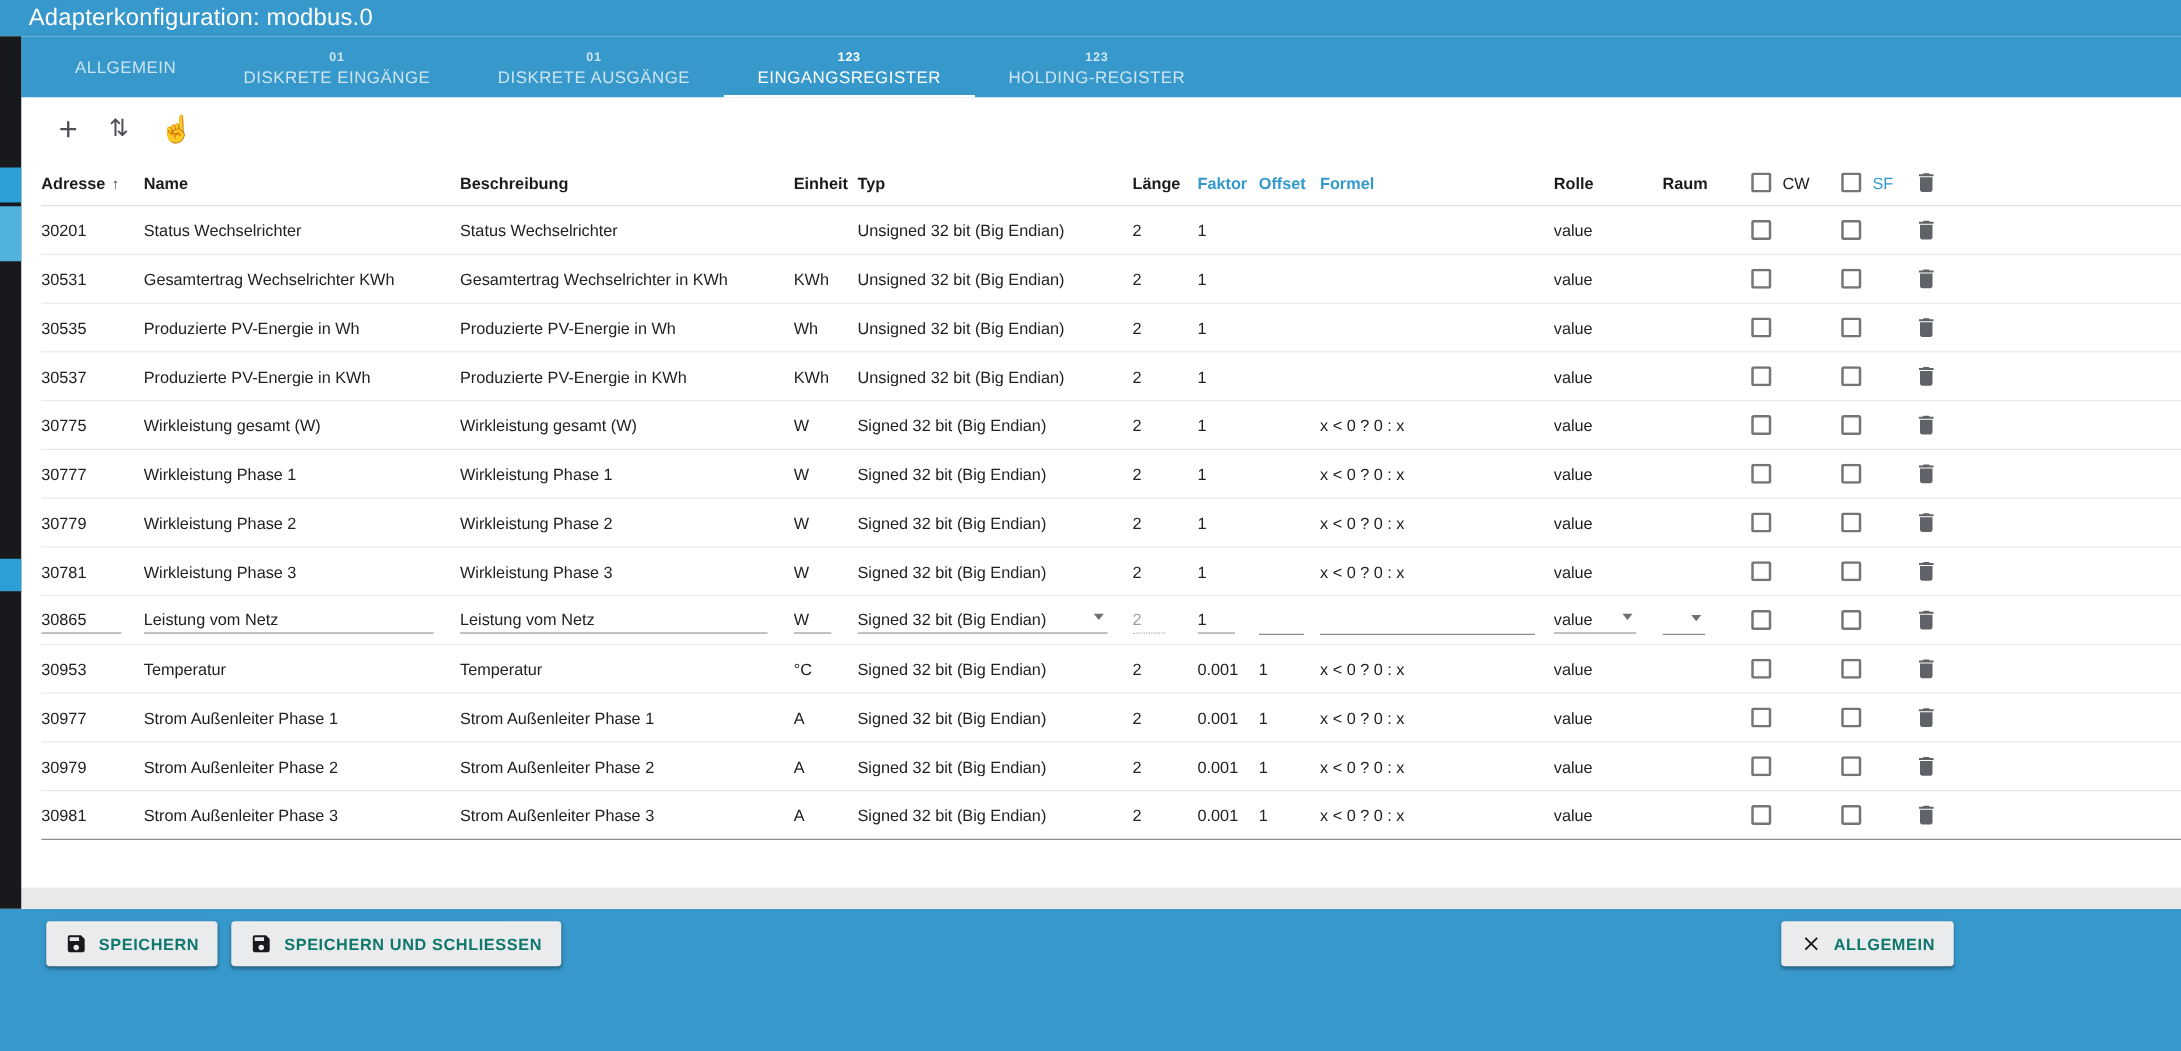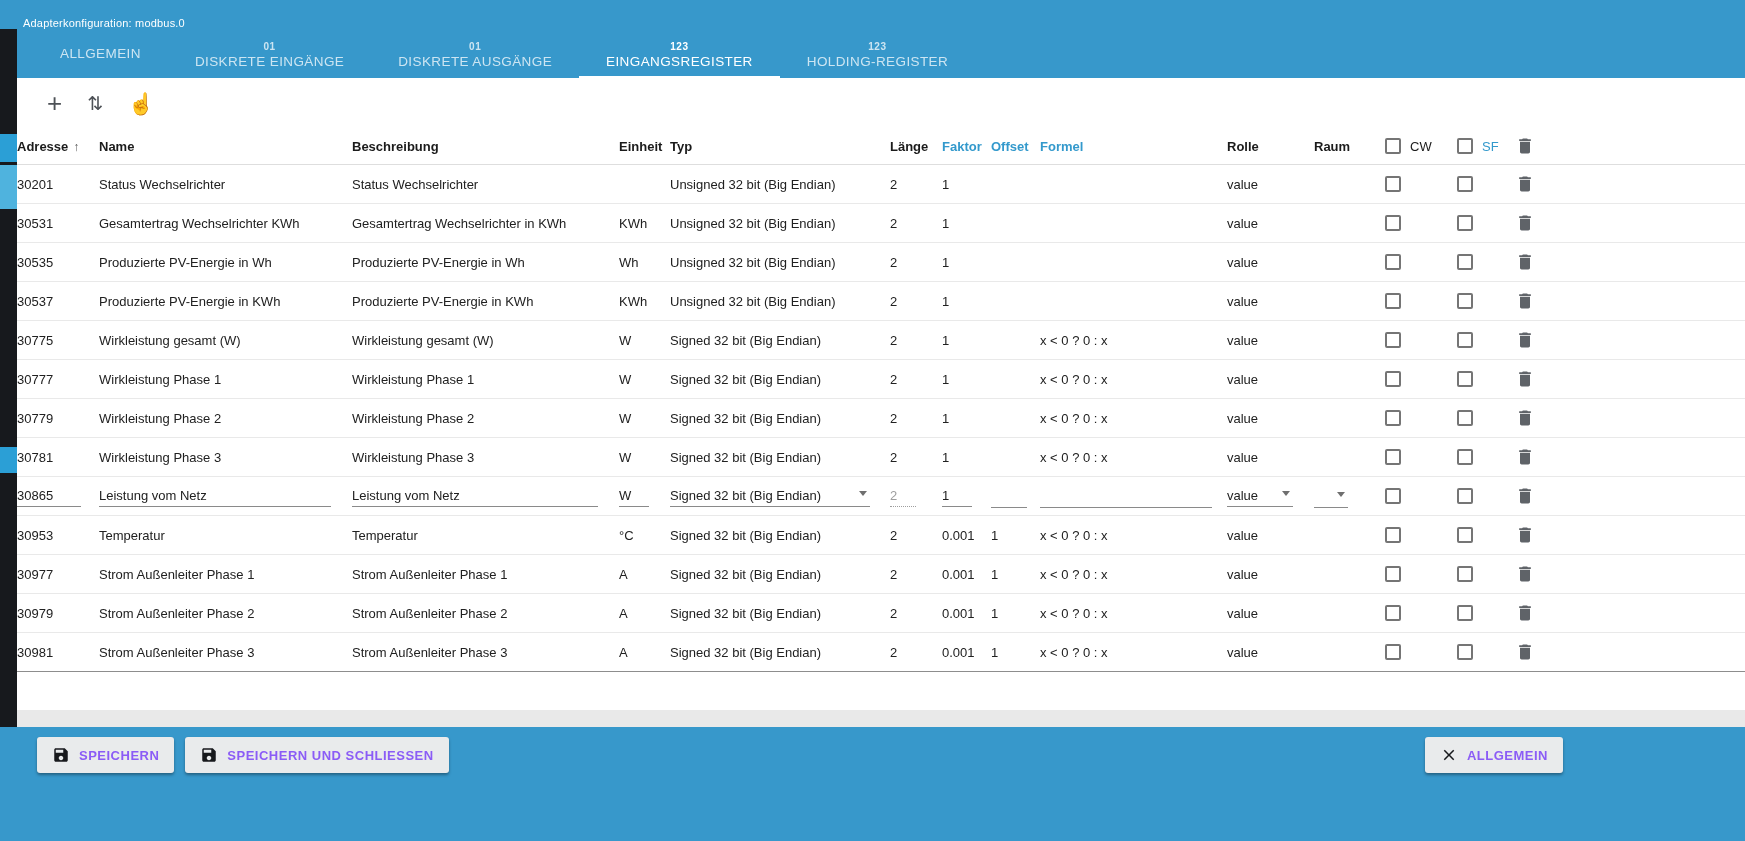--- a/index.html
+++ b/index.html
@@ -5,22 +5,22 @@
   :root{
     --bar:#3798cb;
     --accent:#3399cc;
     --icon-blue:#2196f3;
   }
   *{box-sizing:border-box;margin:0;padding:0}
   html,body{width:1745px;height:841px;overflow:hidden}
   body{font-family:"Liberation Sans",sans-serif;background:#fff}
 
   
-  .title-bar{height:29px;background:var(--bar);color:#fff;display:flex;align-items:flex-end;
-    padding-left:23px;font-size:11px;letter-spacing:.2px}
+  .title-bar{height:29px;background:var(--bar);color:#fff;display:flex;align-items:center;
+    padding-left:23px;font-size:19px;letter-spacing:.2px}
 
   
   .mid{display:flex;height:698px}
   .left-strip{width:17px;flex:none;background:#17191d;position:relative}
   .strip-block{position:absolute;left:0;width:17px}
   .dialog{flex:1;min-width:0;display:flex;flex-direction:column;background:#fff}
 
   
   .tab-bar{height:49px;flex:none;background:var(--bar);display:flex;align-items:stretch;padding-left:16px}
   .tab{display:flex;flex-direction:column;justify-content:center;
@@ -31,21 +31,21 @@
   .tab.active::after{content:"";position:absolute;left:0;right:0;bottom:0;height:2px;background:#fff}
 
   
   .content{flex:1;overflow:hidden;background:#fff}
   .toolbar{height:50px;display:flex;align-items:center;gap:25px;padding-left:30px}
   .tb-icon{color:#4d5156;font-size:26px;line-height:1;cursor:pointer;user-select:none}
   .tb-icon.updown{font-size:19px}
   .tb-icon.hand{color:var(--icon-blue);font-size:21px}
 
   
-  .table{margin-left:0}
+  .table{margin-left:16px}
   .thead,.trow{display:flex;align-items:center}
   .thead{height:37px;border-bottom:1px solid #dedede;font-weight:bold;font-size:13px;color:#1b1b1b}
   .trow{height:39px;border-bottom:1px solid #e9e9e9;font-size:13px;color:#212121}
   .trow:last-child{border-bottom:1px solid #8d8d8d}
   .cell{flex:none;padding-right:8px;white-space:nowrap;overflow:hidden}
   .c-adresse{width:82px}.c-name{width:253px}.c-beschreibung{width:267px}.c-einheit{width:51px}
   .c-typ{width:220px}.c-laenge{width:52px}.c-faktor{width:49px}.c-offset{width:49px}
   .c-formel{width:187px}.c-rolle{width:87px}.c-raum{width:67px}
   .c-cw{width:72px}.c-sf{width:56px}.c-trash{width:36px;padding-right:0}
   .blue{color:var(--accent)}
@@ -73,21 +73,21 @@
   .editing .c-raum .select-line{width:34px;justify-content:flex-end}
   .caret{width:0;height:0;border-left:4px solid transparent;border-right:4px solid transparent;
     border-top:5px solid #6f6f6f;margin:0 3px 4px 6px;flex:none}
 
   
   .pre-footer{height:17px;flex:none;background:#e9e9e9}
   .footer{height:114px;background:var(--bar);display:flex;align-items:flex-start;
     padding:10px 182px 0 37px;gap:11px}
   .btn{display:inline-flex;align-items:center;gap:9px;height:36px;padding:0 15px;
     background:#e9ebec;border:none;border-radius:3px;font-family:inherit;font-size:13px;
-    font-weight:bold;letter-spacing:.5px;color:#8b5cf6;box-shadow:0 2px 3px rgba(0,0,0,.35);cursor:pointer}
+    font-weight:bold;letter-spacing:.5px;color:#0f766e;box-shadow:0 2px 3px rgba(0,0,0,.35);cursor:pointer}
   .btn svg{flex:none}
   .spacer{flex:1}
 </style>
 </head>
 <body>
 
 <div class="title-bar">
   <span>Adapterkonfiguration: modbus.0</span>
 </div>
 

